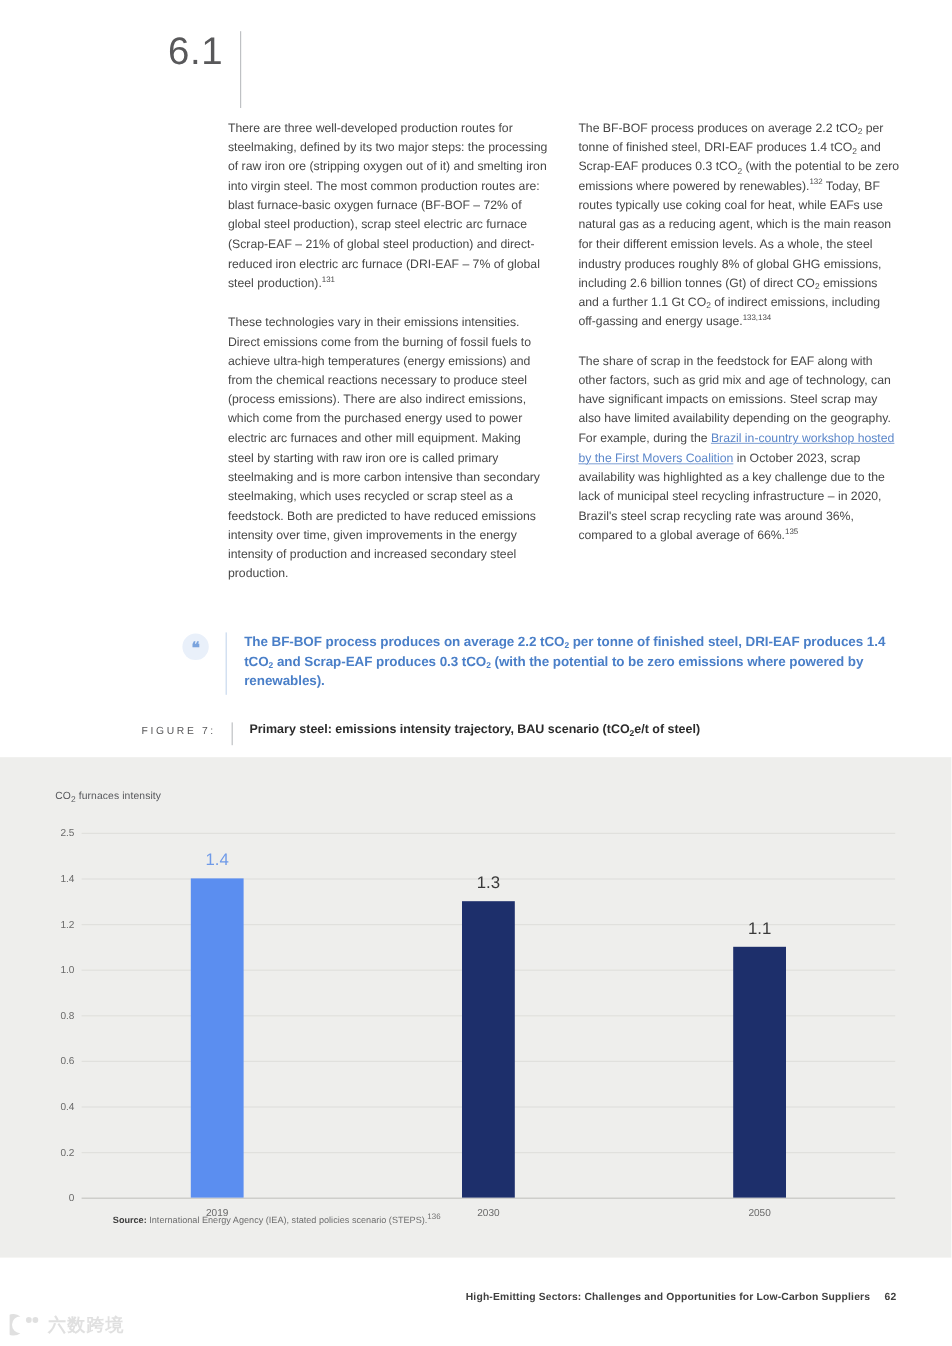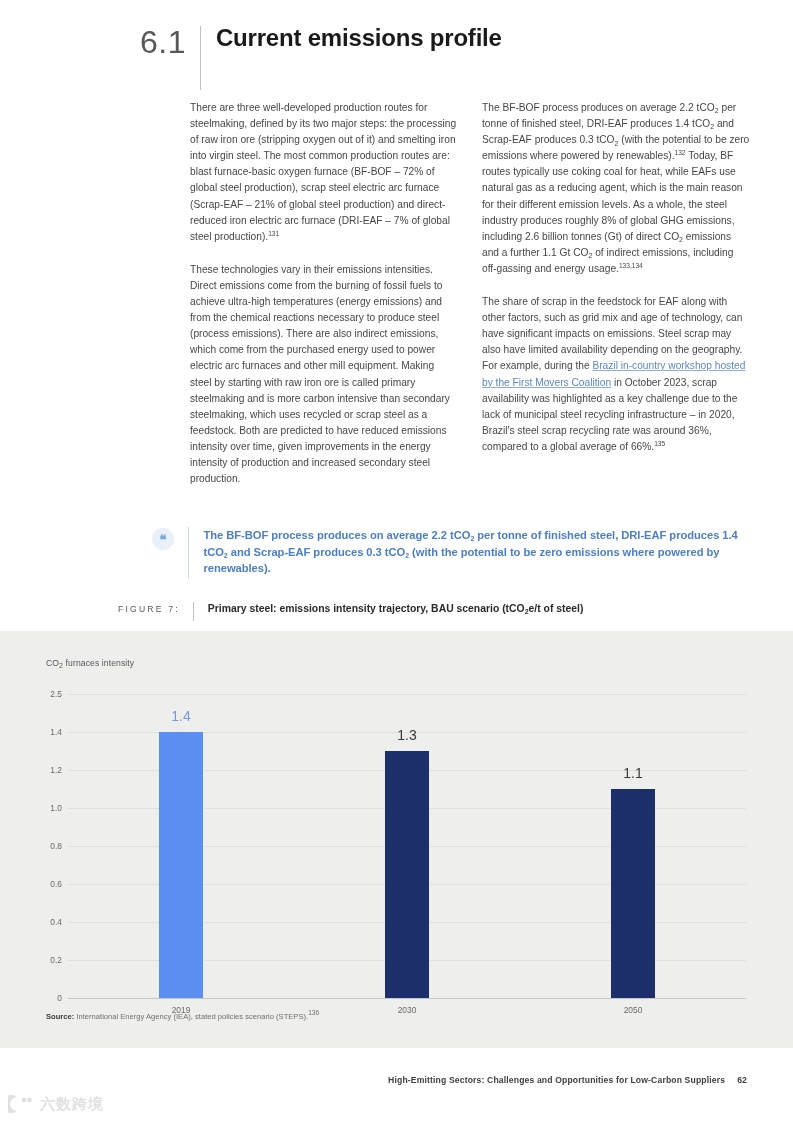--- a/index.html
+++ b/index.html
@@ -204,21 +204,21 @@
     color: #6a6a6a;
   }
 
   .source {
     position: absolute;
     left: 46px; top: 380px;
     font-size: 7.6px;
     color: #6f6f6f;
     line-height: 11px;
   }
-  .source b { color: #3c3c3c; font-weight: 700; }
+  .source b { color: #3c3c3c; font-weight: 700; margin-left: 48px; }
 
   
   .footer {
     position: absolute;
     right: 46px; bottom: 37px;
     font-size: 8.6px;
     color: #3f3f3f;
     font-weight: 700;
     letter-spacing: .15px;
     white-space: nowrap;
@@ -244,21 +244,20 @@
     letter-spacing: 1px;
     font-weight: 700;
   }
 </style>
 </head>
 <body>
 
 <div class="page-head">
   <div class="sec-num">6.1</div>
   <div class="head-rule"></div>
-  <div class="sec-title">Current emissions profile</div>
 </div>
 
 <div class="columns">
 
   <div class="col">
     <p><span>There are three well-developed production routes for steelmaking, defined by its two major steps: the processing of raw iron ore (stripping oxygen out of it) and smelting iron into virgin steel. The most common production routes are: blast furnace-basic oxygen furnace (BF-BOF – 72% of global steel production), scrap steel electric arc furnace (Scrap-EAF – 21% of global steel production) and direct-reduced iron electric arc furnace (DRI-EAF – 7% of global steel production).</span><sup>131</sup></p>
     <p>These technologies vary in their emissions intensities. Direct emissions come from the burning of fossil fuels to achieve ultra-high temperatures (energy emissions) and from the chemical reactions necessary to produce steel (process emissions). There are also indirect emissions, which come from the purchased energy used to power electric arc furnaces and other mill equipment. Making steel by starting with raw iron ore is called primary steelmaking and is more carbon intensive than secondary steelmaking, which uses recycled or scrap steel as a feedstock. Both are predicted to have reduced emissions intensity over time, given improvements in the energy intensity of production and increased secondary steel production.</p>
   </div>
 
   <div class="col">

